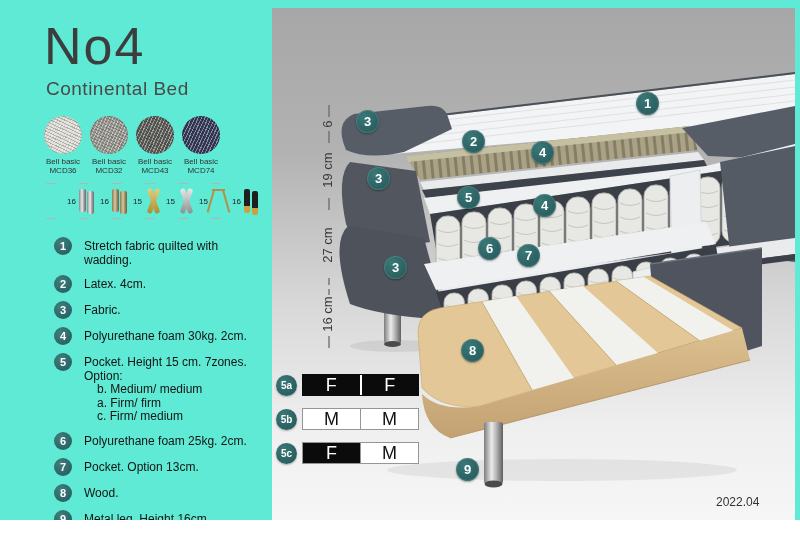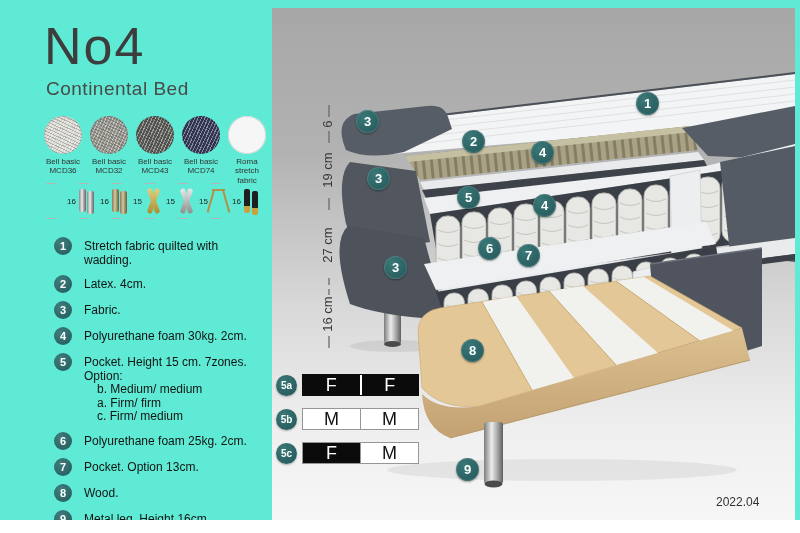--- a/index.html
+++ b/index.html
@@ -105,27 +105,20 @@
             <div>MCD43</div>
         </div>
       </div>
       <div class="fabric">
         <div class="swatch sw-pat sw-mcd74"></div>
         <div class="flabel">
           <div>Bell basic</div>
             <div>MCD74</div>
         </div>
       </div>
-      <div class="fabric">
-        <div class="swatch sw-roma"></div>
-        <div class="flabel">
-          <div>Roma</div>
-            <div>stretch fabric</div>
-        </div>
-      </div>
     </div>
 
     <div class="legs">
       <div class="leg-option">
         <span class="leg-num">16</span>
         <span class="leg-art">
           <span class="cyl c1 chrome"></span>
             <span class="cyl c2 chrome"></span>
         </span>
       </div>

